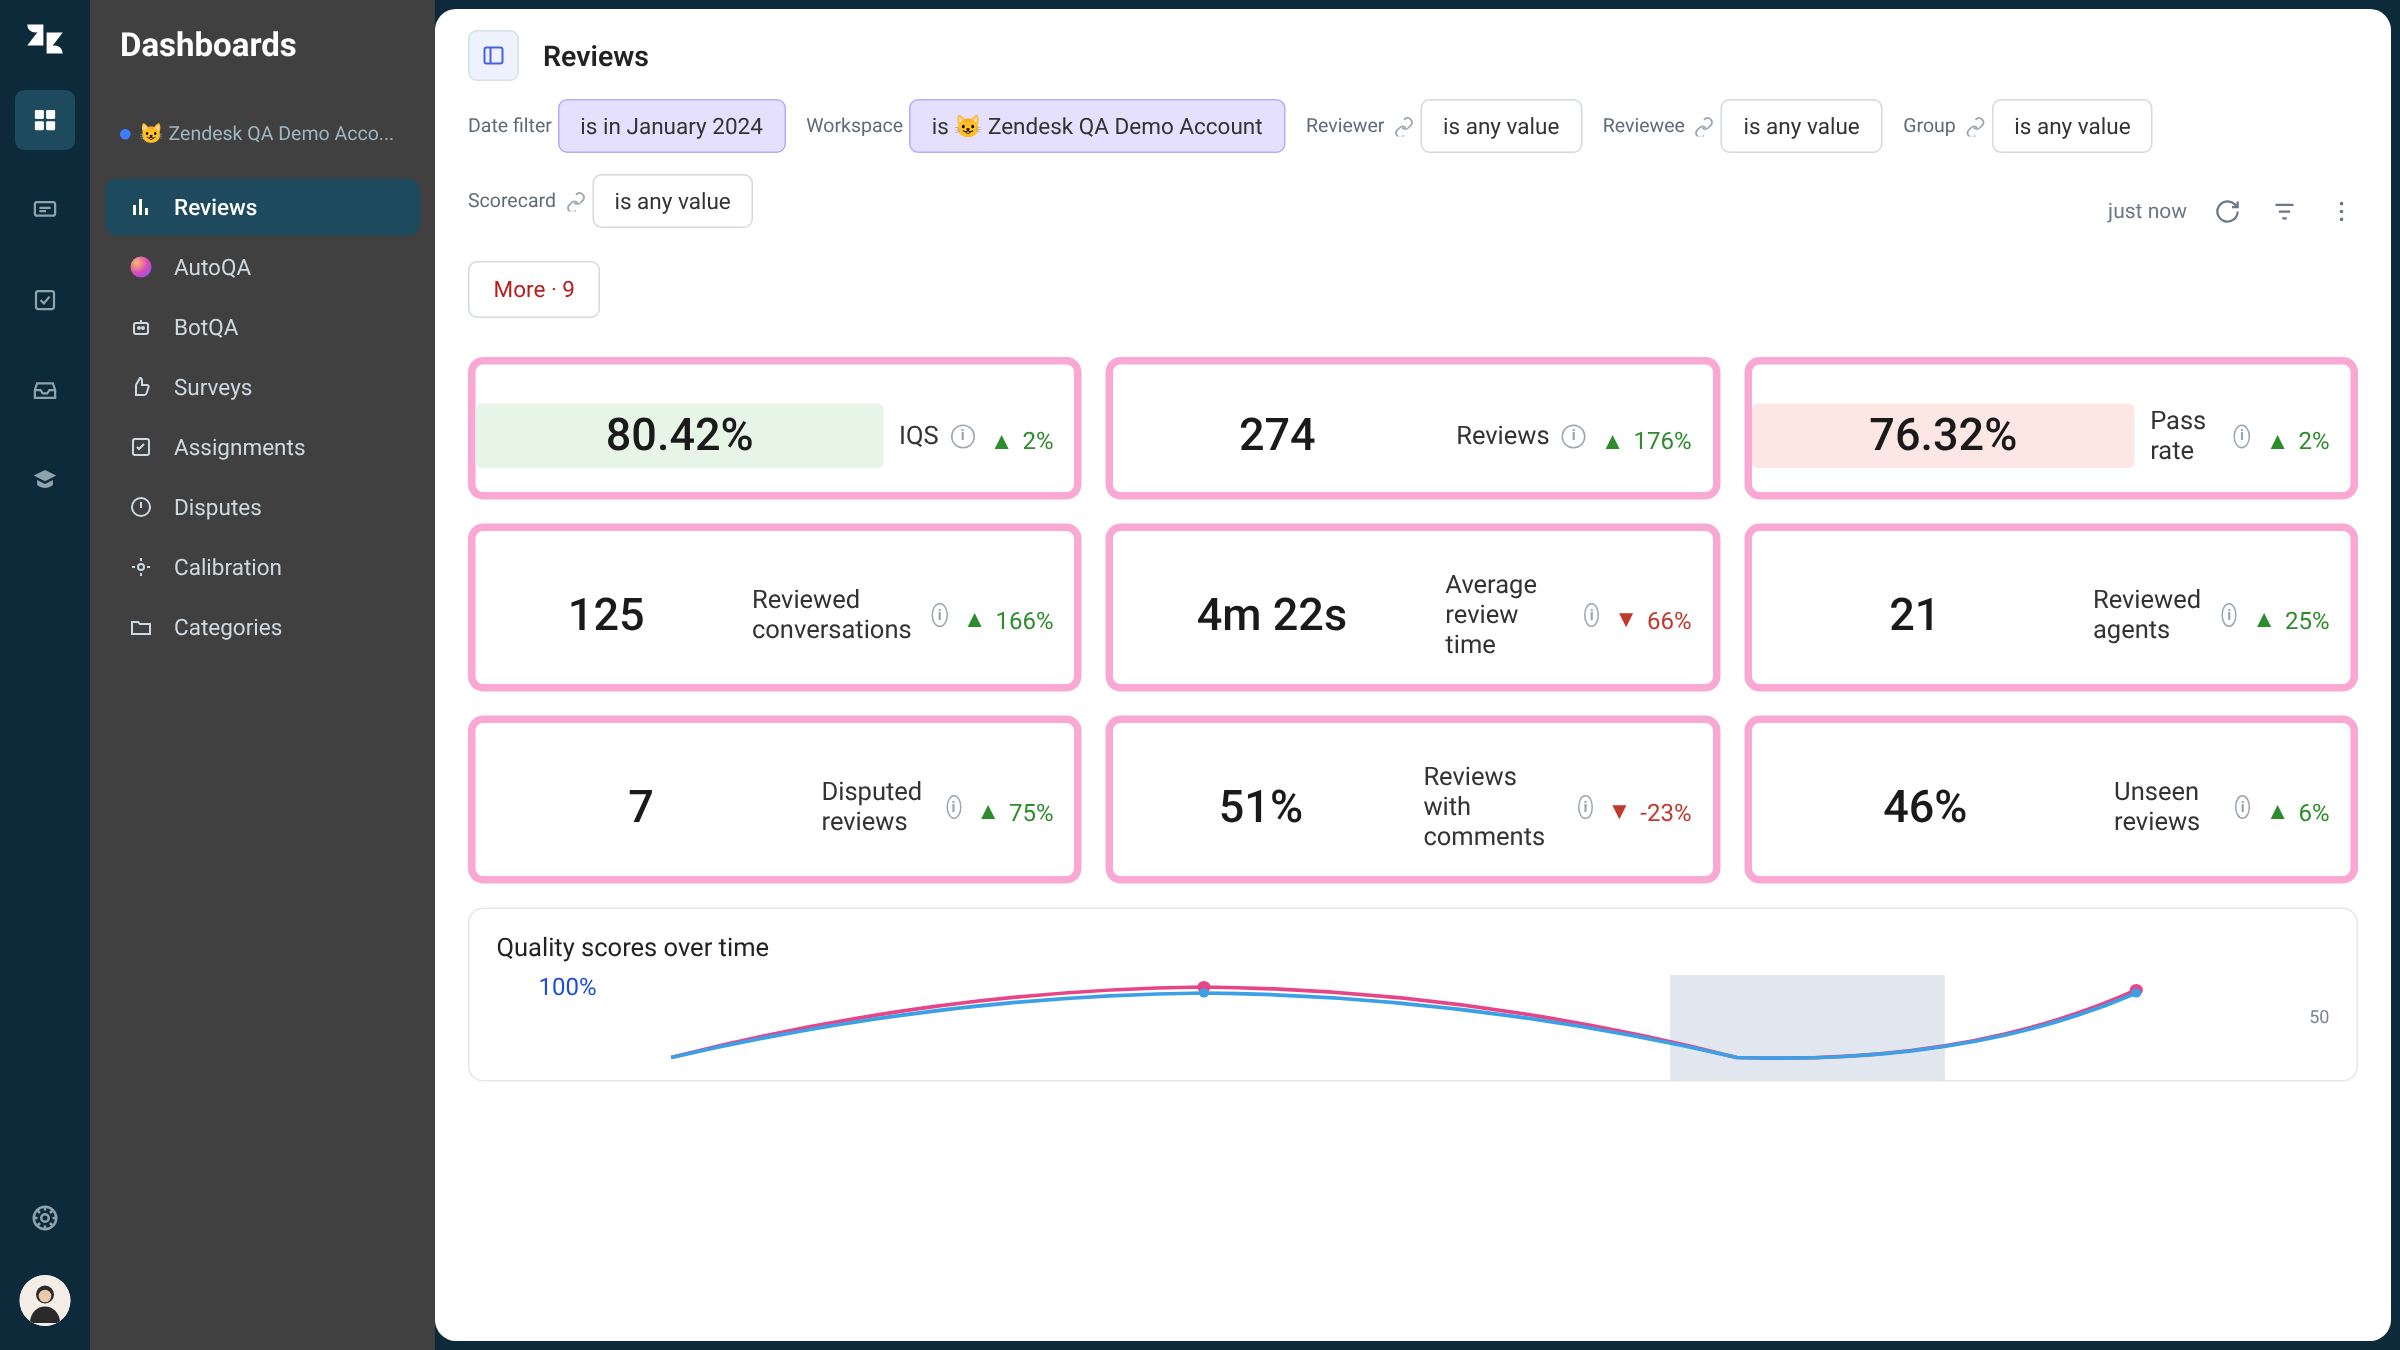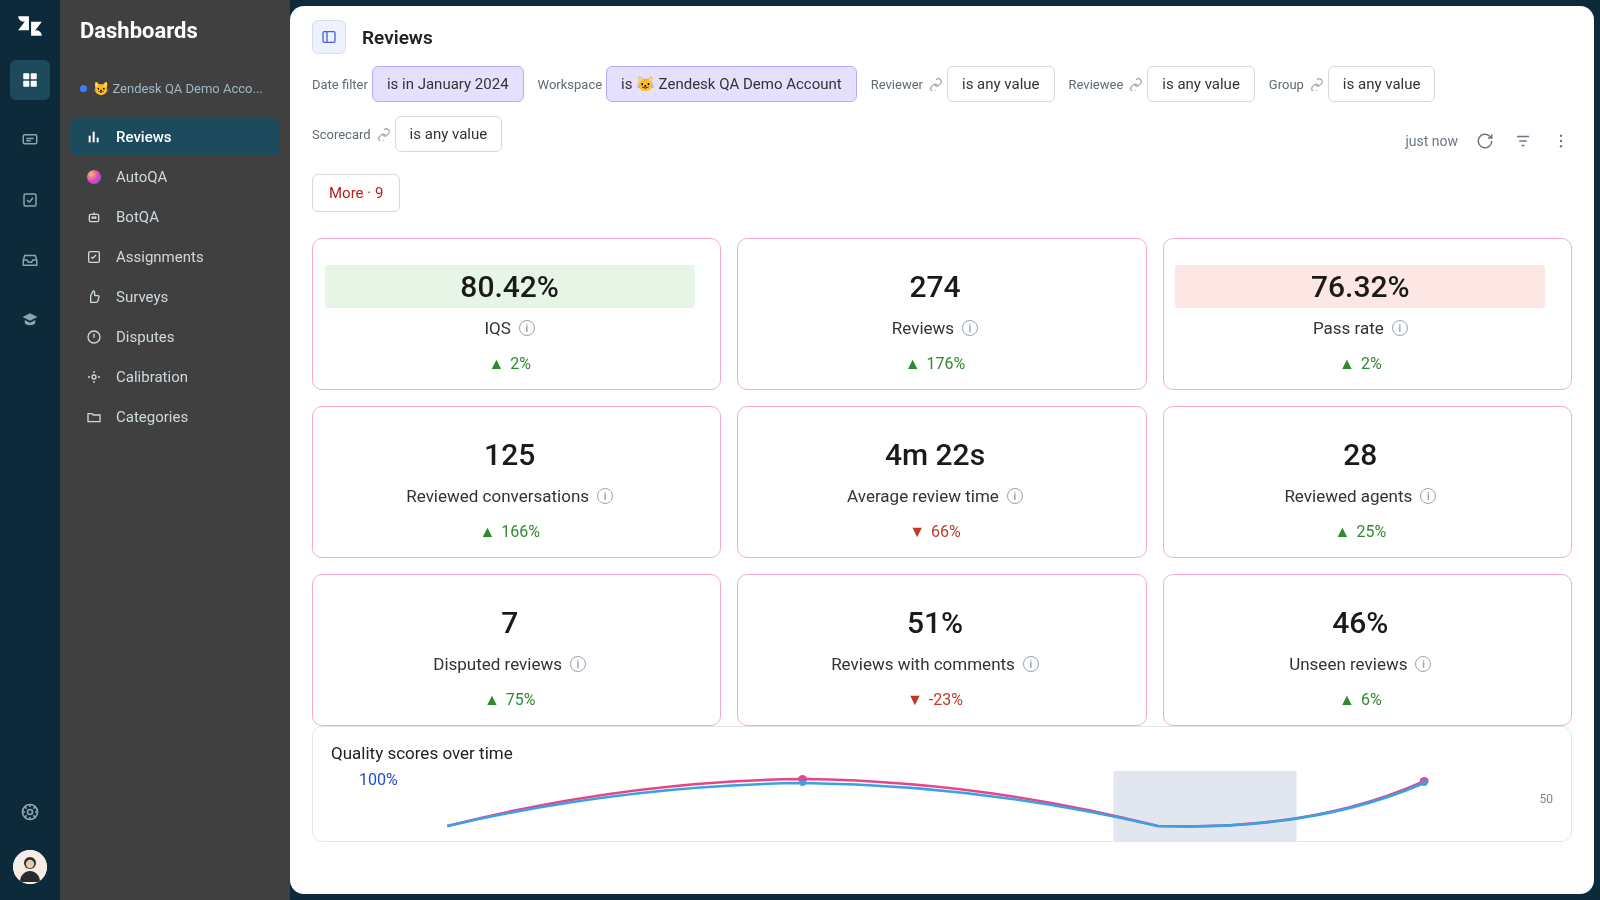--- a/index.html
+++ b/index.html
@@ -40,33 +40,33 @@
   .pill.hl { background:#e6e0ff; border-color:#b9a9ff; }
   .filt-right { margin-left:auto; display:flex; align-items:center; gap:16px; color:#6b7785; }
   .timestamp { font-size:14px; color:#6b7785; }
   .icon-btn { width:22px; height:22px; display:flex; align-items:center; justify-content:center; cursor:pointer; color:#6b7785; }
   
   .content-scroll { flex:1; overflow-y:auto; padding:0 22px 20px 22px; }
   .more-row { margin-top:22px; }
   .more-chip { display:inline-block; border:1px solid #d3d9e0; border-radius:6px; padding:9px 16px; font-size:15px; color:#b91c1c; cursor:pointer; }
   
   .cards { display:grid; grid-template-columns:repeat(3,1fr); gap:16px; margin-top:26px; }
-  .card { border:1px solid #f9a8d4; border-radius:10px; padding:26px 14px 16px 0; display:flex; flex-direction:column; align-items:center; gap:10px; }
+  .card { border:5px solid #f9a8d4; border-radius:10px; padding:26px 14px 16px 0; display:flex; flex-direction:row; align-items:center; gap:10px; }
   .metric-wrap { width:94%; border-radius:4px; padding:4px 0; text-align:center; }
   .metric-wrap.green { background:#e6f5e6; }
   .metric-wrap.red { background:#fde7e4; }
   .metric { font-size:30px; font-weight:500; color:#1a1a1a; }
   .card-label { font-size:17px; color:#333; display:flex; align-items:center; gap:8px; }
   .delta { font-size:16px; display:flex; align-items:center; gap:6px; margin-top:6px; }
   .delta.up { color:#2e8b2e; }
   .delta.down { color:#c0392b; }
   .info-ic { width:16px; height:16px; border:1.5px solid #9aa5af; border-radius:50%; display:inline-flex; align-items:center; justify-content:center; font-size:10px; color:#9aa5af; font-style:normal; font-weight:bold; }
   .link-ic { width:14px; height:14px; color:#9aa5af; }
 
-  .chart-card { border:1px solid #e2e7ec; border-radius:10px; padding:16px 18px 0 18px; }
+  .chart-card { border:1px solid #e2e7ec; border-radius:10px; margin-top:16px; padding:16px 18px 0 18px; }
   .chart-title { font-size:17px; color:#222; margin-bottom:8px; }
   .chart-area { position:relative; height:70px; }
   .ytick { position:absolute; left:28px; font-size:16px; color:#1d4ed8; transform:translateY(-50%); }
   .rtick { position:absolute; right:0; font-size:12px; color:#7a8691; transform:translateY(-50%); }
   .chart-svg { position:absolute; left:72px; right:40px; top:0; bottom:0; }
   .content-scroll::-webkit-scrollbar { width:10px; }
   .content-scroll::-webkit-scrollbar-thumb { background:#cfd6dd; border-radius:5px; }
 </style>
 </head>
 <body>
@@ -160,33 +160,33 @@
               <circle cx="10" cy="13" r="1" fill="currentColor"></circle>
               <circle cx="14" cy="13" r="1" fill="currentColor"></circle>
               <path d="M12 8V5"></path>
             </svg>
           </span>
         <span>BotQA</span>
       </div>
       <div class="nav-item">
         <span class="nav-ic">
             <svg width="16" height="16" viewBox="0 0 24 24" fill="none" stroke="currentColor" stroke-width="2">
+              <path d="M7 20V10m0 0l4-7c1 0 2 1 2 3v4h5c1 0 2 1 1.6 2l-2 6c-.3 1-1 2-2 2H7z"></path>
+            </svg>
+          </span>
+        <span>Surveys</span>
+      </div>
+      <div class="nav-item">
+        <span class="nav-ic">
+            <svg width="16" height="16" viewBox="0 0 24 24" fill="none" stroke="currentColor" stroke-width="2">
               <rect x="4" y="4" width="16" height="16" rx="2"></rect>
               <path d="M8 12l2 2 5-5"></path>
             </svg>
           </span>
         <span>Assignments</span>
-      </div>
-      <div class="nav-item">
-        <span class="nav-ic">
-            <svg width="16" height="16" viewBox="0 0 24 24" fill="none" stroke="currentColor" stroke-width="2">
-              <path d="M7 20V10m0 0l4-7c1 0 2 1 2 3v4h5c1 0 2 1 1.6 2l-2 6c-.3 1-1 2-2 2H7z"></path>
-            </svg>
-          </span>
-        <span>Surveys</span>
       </div>
       <div class="nav-item">
         <span class="nav-ic">
             <svg width="16" height="16" viewBox="0 0 24 24" fill="none" stroke="currentColor" stroke-width="2">
               <circle cx="12" cy="12" r="9"></circle>
               <path d="M12 7v6m0 3h.01"></path>
             </svg>
           </span>
         <span>Disputes</span>
       </div>
@@ -355,21 +355,21 @@
               <span>Average review time</span>
               <span class="info-ic">i</span>
             </div>
             <div class="delta down">
               <span>▼</span>
               <span>66%</span>
             </div>
           </div>
           <div class="card">
             <div class="metric-wrap ">
-              <div class="metric">28</div>
+              <div class="metric">21</div>
             </div>
             <div class="card-label">
               <span>Reviewed agents</span>
               <span class="info-ic">i</span>
             </div>
             <div class="delta up">
               <span>▲</span>
               <span>25%</span>
             </div>
           </div>

